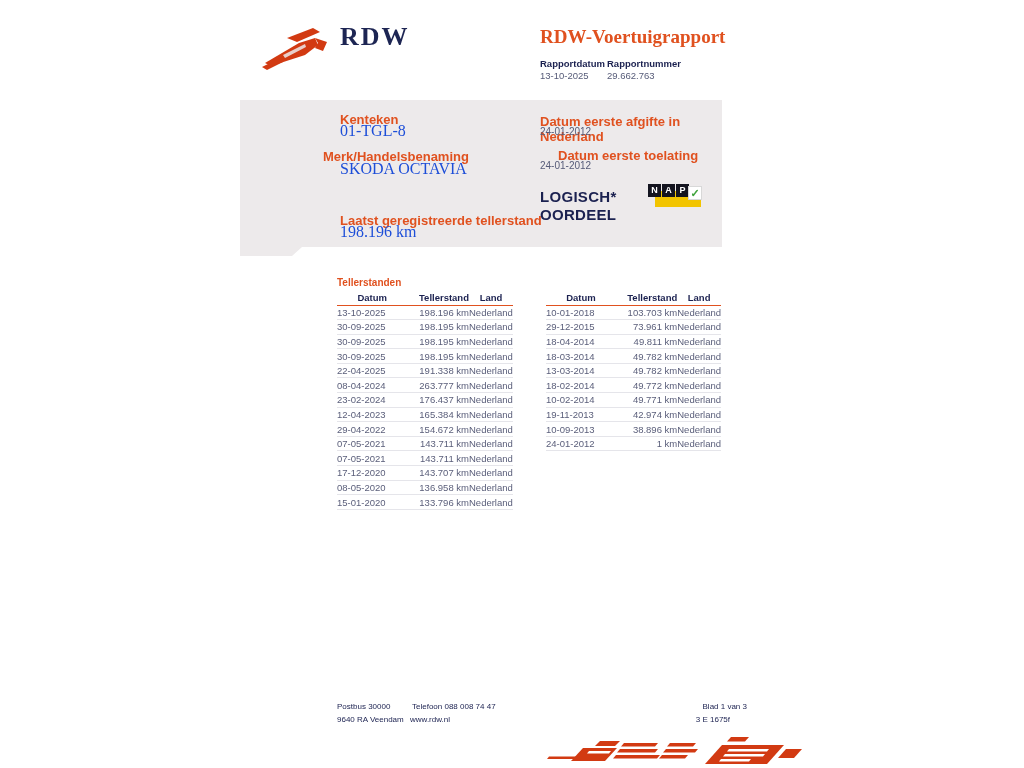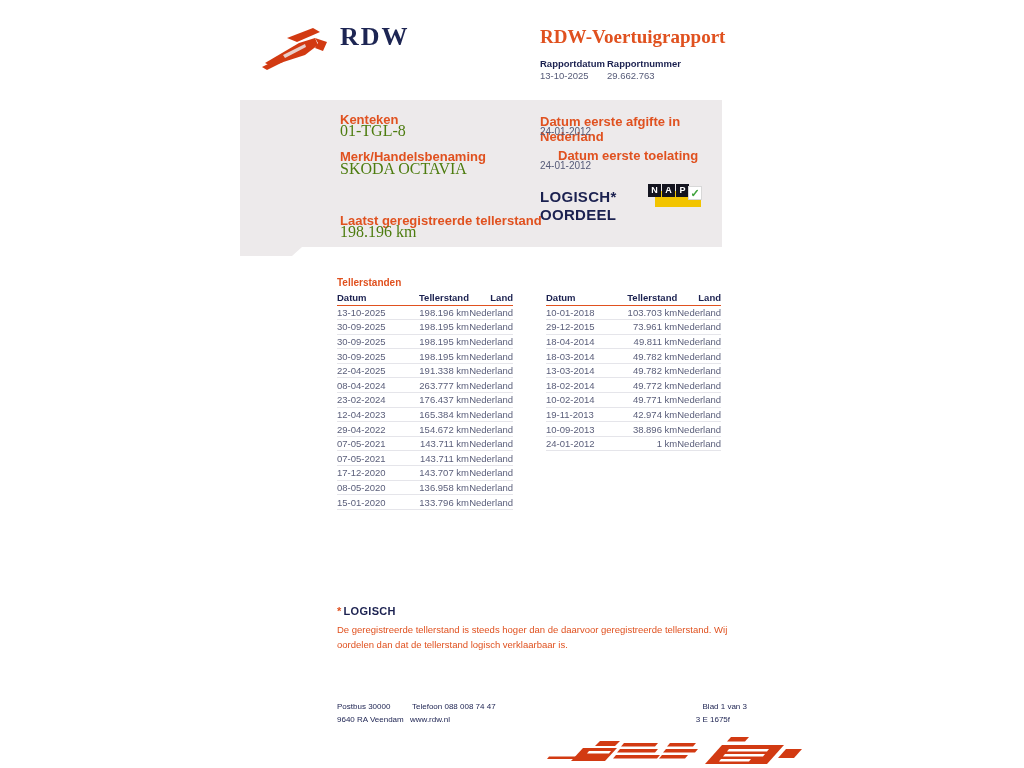--- a/index.html
+++ b/index.html
@@ -13,45 +13,45 @@
                 font-size:26px; font-weight:600; letter-spacing:2px; color:#1d2553; }
   .doc-title { position:absolute; left:540px; top:26px; font-family:"Liberation Serif", serif;
                font-size:19px; font-weight:700; color:#e0511f; }
   .meta-label { position:absolute; font-size:9.5px; font-weight:700; color:#1b2150; }
   .meta-value { position:absolute; font-size:9.5px; color:#565b78; }
 
   
   .panel { position:absolute; left:240px; top:100px; width:482px; height:156px; background:#edeaeb;
            clip-path:polygon(0 0, 482px 0, 482px 147px, 62px 147px, 52px 156px, 0 156px); }
   .fld-label { position:absolute; font-size:13px; font-weight:700; color:#e0511f; }
-  .fld-value-lg { position:absolute; font-family:"Liberation Serif", serif; font-size:16px; color:#4d7c0f; }
+  .fld-value-lg { position:absolute; font-family:"Liberation Serif", serif; font-size:16px; color:#1d4ed8; }
   .fld-value-sm { position:absolute; font-size:10px; color:#565b78; }
   .oordeel { position:absolute; left:300px; top:88px; font-size:15px; font-weight:700;
              color:#1b2150; line-height:18px; letter-spacing:0.3px; }
 
   
   .nap { position:absolute; left:408px; top:84px; width:56px; height:28px; }
   .nap-yellow { position:absolute; left:7px; top:7px; width:46px; height:16px; background:#f2c400; }
   .nap-box { position:absolute; top:0; width:13px; height:13px; background:#14141f; color:#fff;
              font-size:9px; font-weight:700; text-align:center; line-height:13px; }
   .nap-check { position:absolute; left:40px; top:2px; width:14px; height:14px; background:#ffffff;
                border:1px solid #d8d8d8; color:#3fa33c; font-size:11px; font-weight:700;
                text-align:center; line-height:13px; }
 
   
   .tables-heading { position:absolute; left:337px; top:277px; font-size:10px; font-weight:700; color:#e0511f; }
   .km-table { position:absolute; top:290px; border-collapse:collapse; table-layout:fixed; }
   .km-table.left  { left:337px; width:176px; }
   .km-table.right { left:546px; width:175px; }
-  .km-table th { font-size:9.5px; font-weight:700; color:#1b2150; text-align:left;
+  .km-table th { font-size:9.5px; font-weight:700; color:#1b2150; text-align:center;
                  border-bottom:1.5px solid #e0511f; height:15px; padding:0; }
   .km-table td { font-size:9.5px; color:#5a5e7a; height:14.6px; padding:0;
                  border-bottom:1px solid #e5e5ea; white-space:nowrap; }
   .km-table th.c1, .km-table td.c1 { text-align:right; }
-  .km-table th.c2, .km-table td.c2 { text-align:right; }
+  .km-table th.c2, .km-table td.c2 { }
   .km-table col.w0 { width:40%; } .km-table col.w1 { width:35%; } .km-table col.w2 { width:25%; }
 
   
   .footnote { position:absolute; left:337px; top:605px; width:398px; }
   .footnote-head { font-size:11px; font-weight:700; color:#1b2150; letter-spacing:0.3px; }
   .footnote-head .ast { color:#e0511f; margin-right:2px; }
   .footnote-text { margin-top:5px; font-size:9.5px; color:#e0511f; line-height:15px; }
 
   
   .footer-item { position:absolute; font-size:8px; color:#1b2150; }
@@ -77,21 +77,21 @@
   <div class="doc-title">RDW-Voertuigrapport</div>
 
   <div class="meta-label" style="left:540px; top:58px;">Rapportdatum</div>
   <div class="meta-value" style="left:540px; top:70px;">13-10-2025</div>
   <div class="meta-label" style="left:607px; top:58px;">Rapportnummer</div>
   <div class="meta-value" style="left:607px; top:70px;">29.662.763</div>
 
   <div class="panel">
     <div class="fld-label" style="left:100px; top:12px;">Kenteken</div>
     <div class="fld-value-lg" style="left:100px; top:22px;">01-TGL-8</div>
-    <div class="fld-label" style="left:100px; top:49px;">Merk/Handelsbenaming</div>
+    <div class="fld-label" style="left:83px; top:49px;">Merk/Handelsbenaming</div>
     <div class="fld-value-lg" style="left:100px; top:60px;">SKODA OCTAVIA</div>
     <div class="fld-label" style="left:100px; top:113px;">Laatst geregistreerde tellerstand</div>
     <div class="fld-value-lg" style="left:100px; top:123px;">198.196 km</div>
 
     <div class="fld-label" style="left:300px; top:14px;">Datum eerste afgifte in Nederland</div>
     <div class="fld-value-sm" style="left:300px; top:26px;">24-01-2012</div>
     <div class="fld-label" style="left:300px; top:48px;margin-left:18px;">Datum eerste toelating</div>
     <div class="fld-value-sm" style="left:300px; top:60px;">24-01-2012</div>
 
     <div class="oordeel">
@@ -257,26 +257,20 @@
           <td class="c2">Nederland</td>
         </tr>
         <tr>
           <td class="c0">24-01-2012</td>
           <td class="c1">1 km</td>
           <td class="c2">Nederland</td>
         </tr>
       </tbody>
   </table>
 
-  <div class="footnote">
-    <div class="footnote-head">
-      <span class="ast">*</span><span>LOGISCH</span>
-    </div>
-    <div class="footnote-text">De geregistreerde tellerstand is steeds hoger dan de daarvoor geregistreerde tellerstand. Wij oordelen dan dat de tellerstand logisch verklaarbaar is.</div>
-  </div>
 
   <div class="footer-item" style="left:337px; top:702px;">Postbus 30000</div>
   <div class="footer-item" style="left:337px; top:715px;">9640 RA Veendam</div>
   <div class="footer-item" style="left:412px; top:702px;">Telefoon 088 008 74 47</div>
   <div class="footer-item" style="left:410px; top:715px;"><a class="weblink">www.rdw.nl</a></div>
   <div class="footer-item footer-right" style="left:652px; top:702px;">Blad 1 van 3</div>
   <div class="footer-item footer-right" style="left:635px; top:715px;">3 E 1675f</div>
 
   <svg class="stripes-svg" viewBox="0 0 265 31">
     <g fill="#d23a12">

